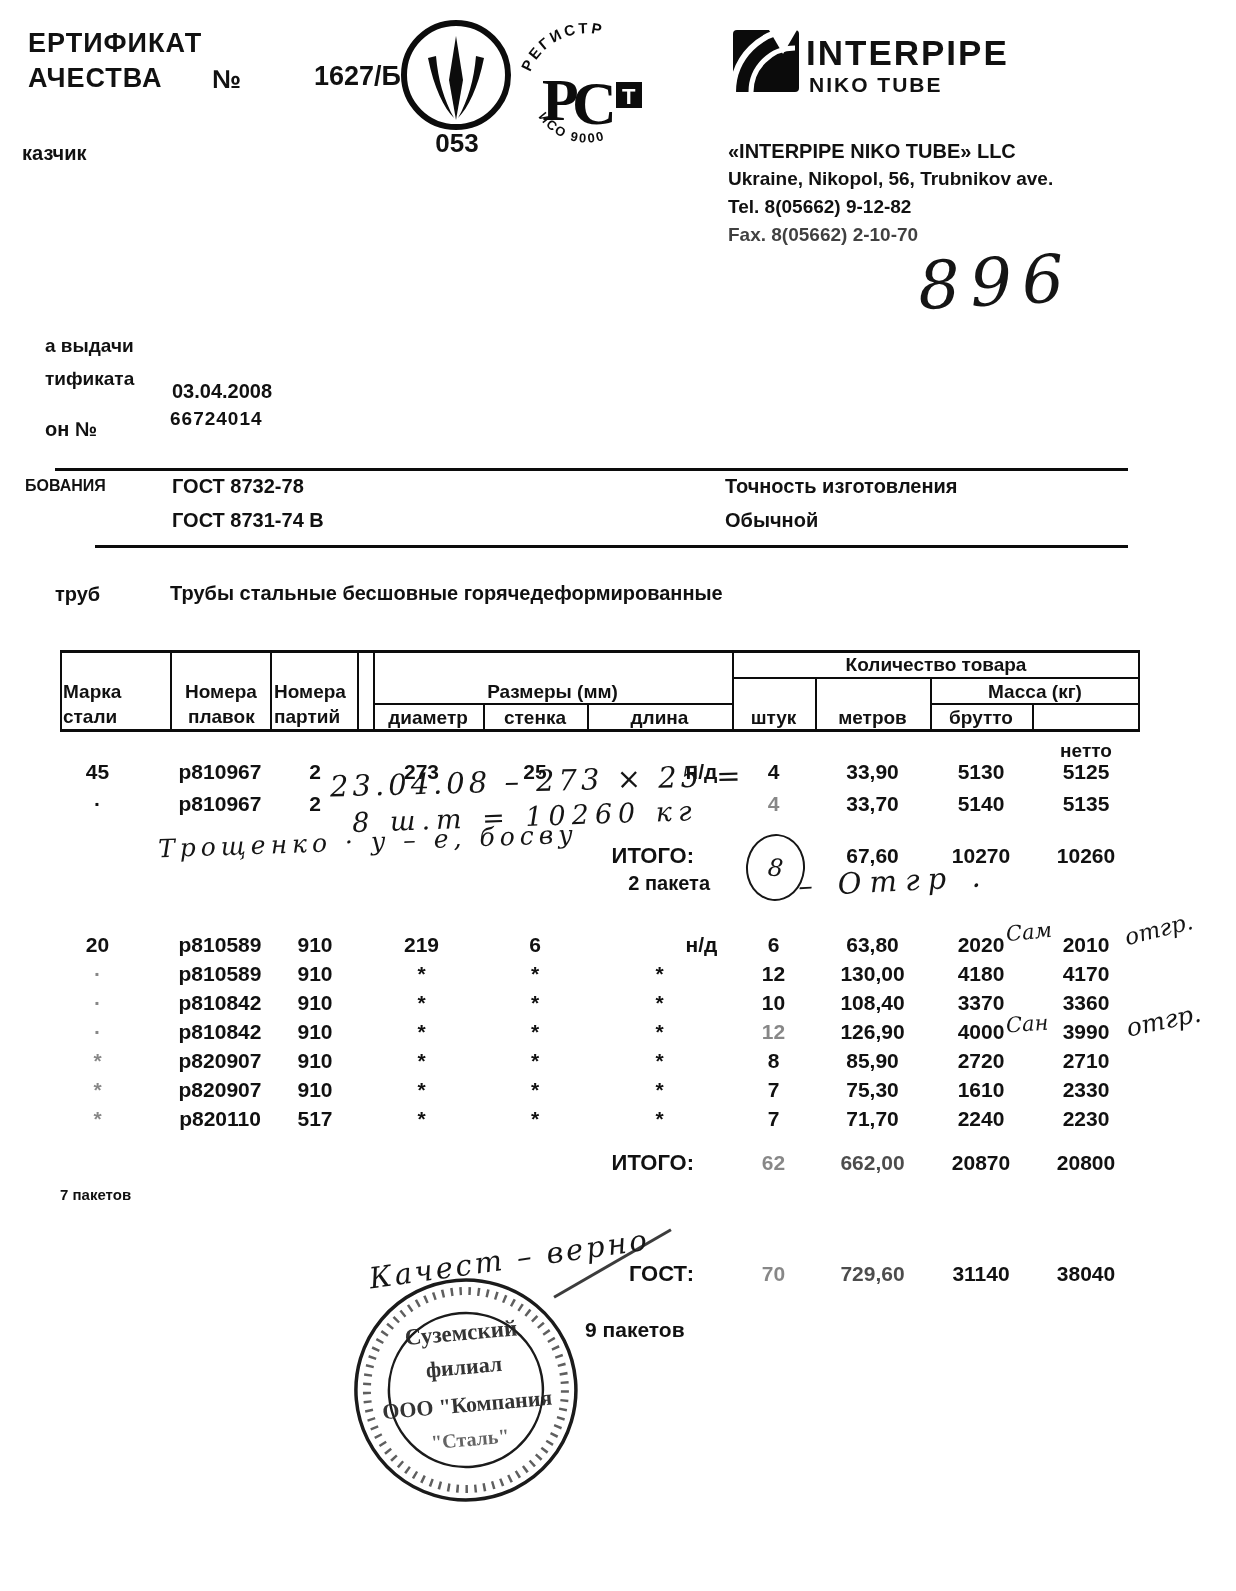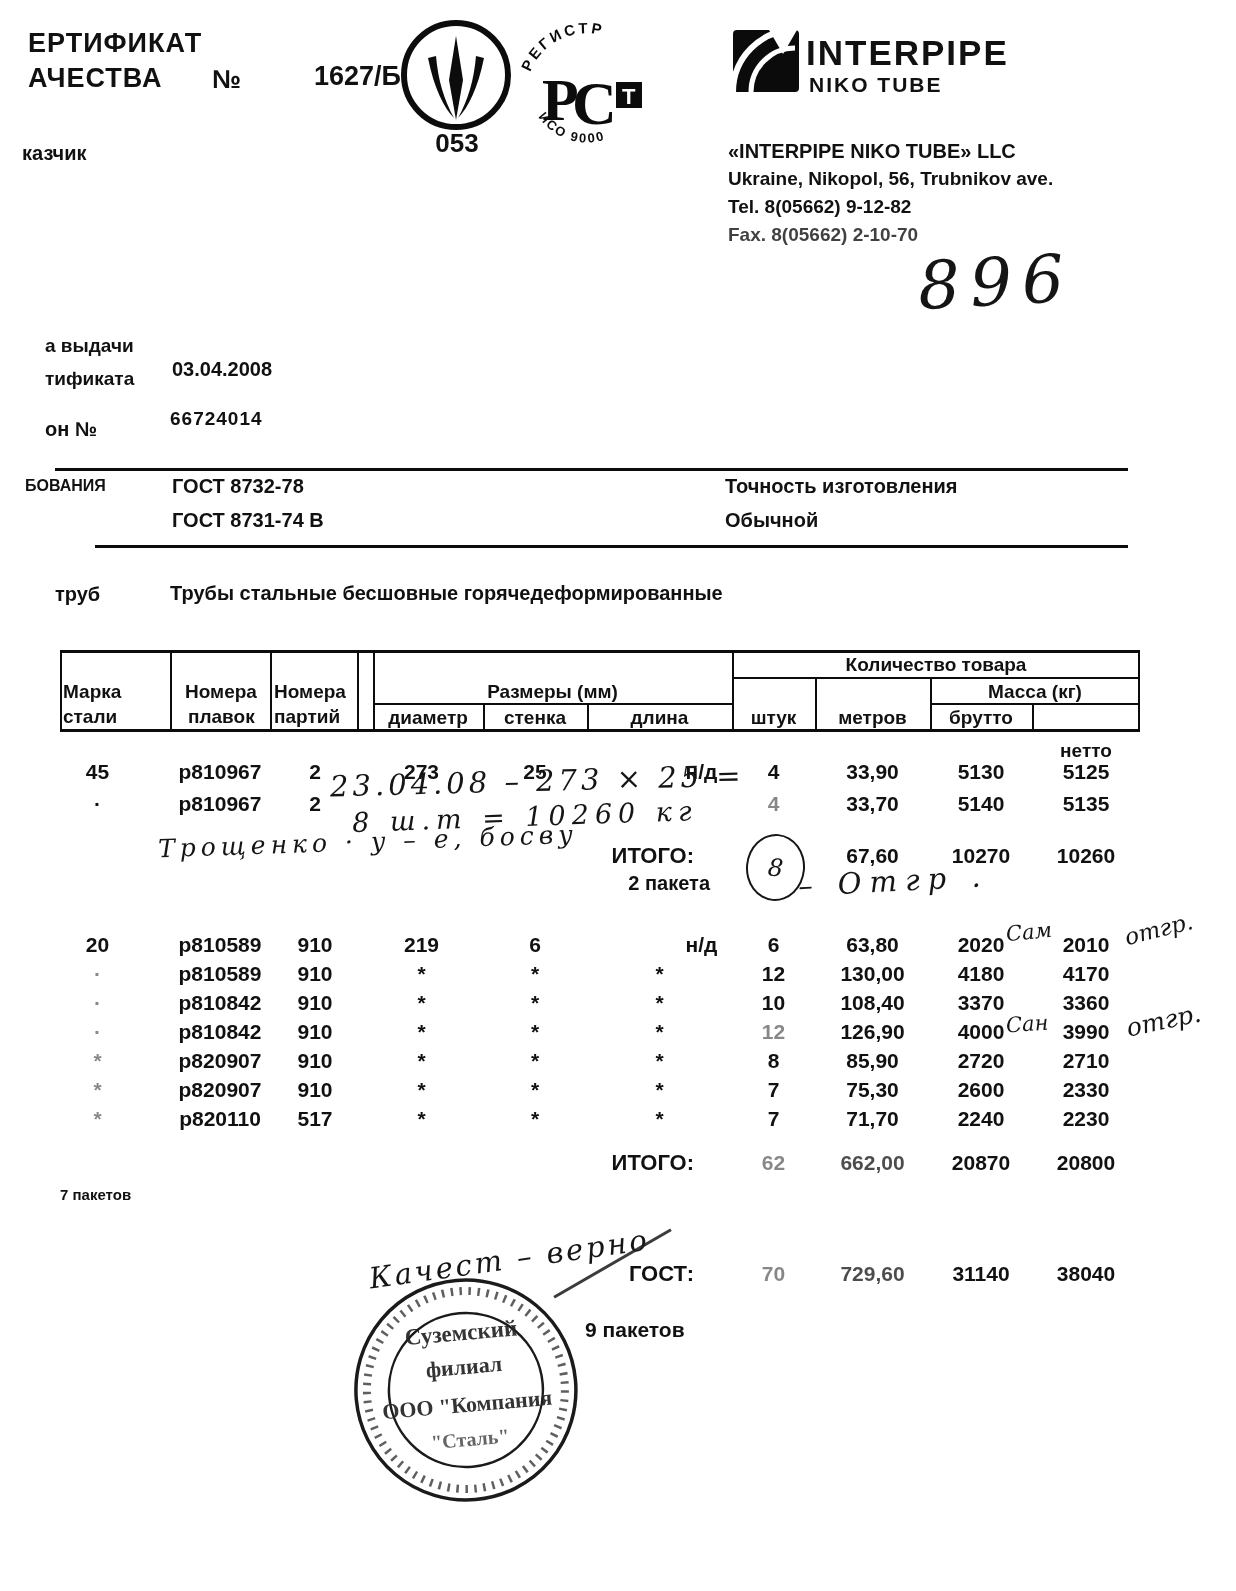--- a/index.html
+++ b/index.html
@@ -85,21 +85,21 @@
   <div class="abs b" style="left:806px;top:33px;font-size:35px;letter-spacing:2px">INTERPIPE</div>
   <div class="abs b" style="left:809px;top:73px;font-size:21px;letter-spacing:2px">NIKO TUBE</div>
   <div class="abs b" style="left:728px;top:140px;font-size:20px">«INTERPIPE NIKO TUBE» LLC</div>
   <div class="abs b" style="left:728px;top:168px;font-size:19px">Ukraine, Nikopol, 56, Trubnikov ave.</div>
   <div class="abs b" style="left:728px;top:196px;font-size:19px">Tel. 8(05662) 9-12-82</div>
   <div class="abs b" style="left:728px;top:224px;font-size:19px;opacity:.8">Fax. 8(05662) 2-10-70</div>
   <div class="hw" style="left:918px;top:244px;font-size:66px;letter-spacing:10px;transform:rotate(-3deg)">896</div>
 
   <div class="abs b" style="left:45px;top:335px;font-size:19px">а выдачи</div>
   <div class="abs b" style="left:45px;top:368px;font-size:19px">тификата</div>
-  <div class="abs b" style="left:172px;top:358px;font-size:20px">03.04.2008</div>
+  <div class="abs b" style="left:172px;top:380px;font-size:20px">03.04.2008</div>
   <div class="abs b" style="left:45px;top:418px;font-size:20px">он №</div>
   <div class="abs b" style="left:170px;top:408px;font-size:19px;letter-spacing:1px">66724014</div>
 
   <div class="hr" style="left:55px;top:468px;width:1073px;height:3px"></div>
   <div class="abs b" style="left:25px;top:477px;font-size:16px">БОВАНИЯ</div>
   <div class="abs b" style="left:172px;top:475px;font-size:20px">ГОСТ 8732-78</div>
   <div class="abs b" style="left:172px;top:509px;font-size:20px">ГОСТ 8731-74  В</div>
   <div class="abs b" style="left:725px;top:475px;font-size:20px">Точность изготовления</div>
   <div class="abs b" style="left:725px;top:509px;font-size:20px">Обычной</div>
   <div class="hr" style="left:95px;top:545px;width:1033px;height:3px"></div>
@@ -246,21 +246,21 @@
   </div>
   <div class="trow" style="top:1075px;height:29px">
     <span class="c c1 dim">*</span>
     <span class="c c2">р820907</span>
     <span class="c c3">910</span>
     <span class="c c4">*</span>
     <span class="c c5">*</span>
     <span class="c c6">*</span>
     <span class="c c7">7</span>
     <span class="c c8">75,30</span>
-    <span class="c c9">2600</span>
+    <span class="c c9">1610</span>
     <span class="c c10">2330</span>
   </div>
   <div class="trow" style="top:1104px;height:29px">
     <span class="c c1 dim">*</span>
     <span class="c c2">р820110</span>
     <span class="c c3">517</span>
     <span class="c c4">*</span>
     <span class="c c5">*</span>
     <span class="c c6">*</span>
     <span class="c c7">7</span>

